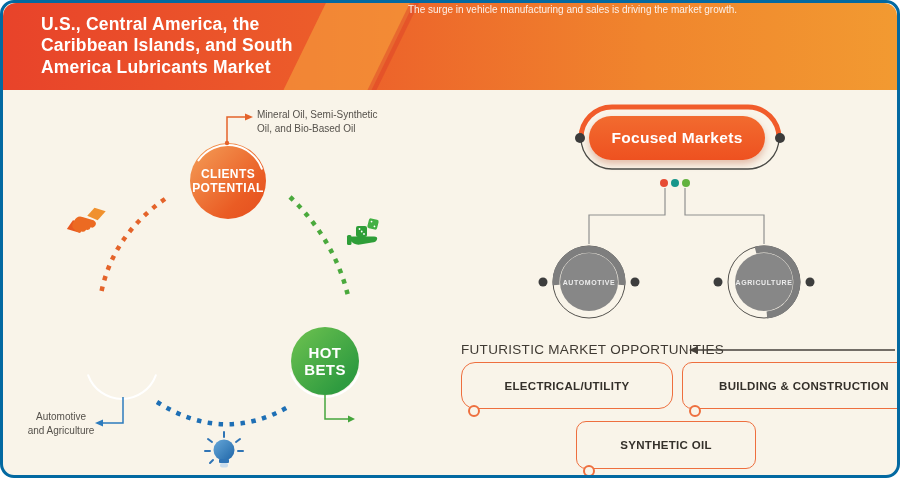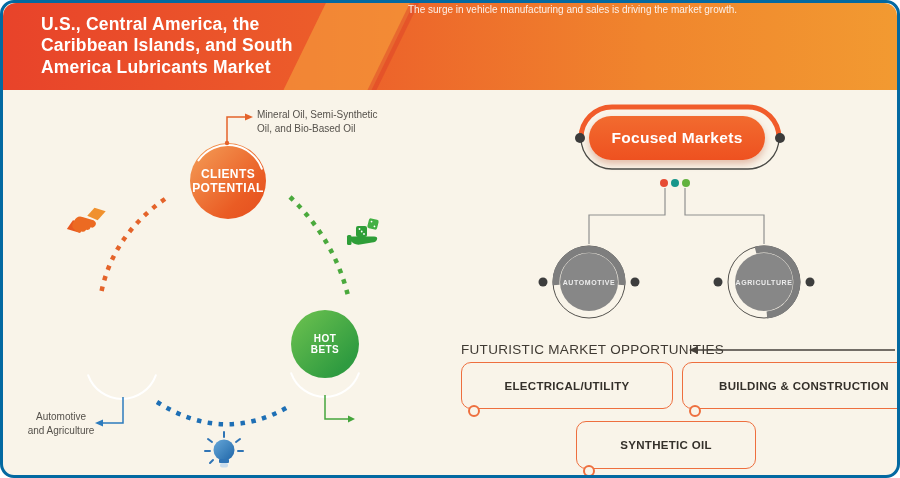--- a/index.html
+++ b/index.html
@@ -39,21 +39,21 @@
   
   .node {
     position:absolute; border-radius:50%;
     display:flex; align-items:center; justify-content:center; text-align:center;
     color:#ffffff; font-weight:600; letter-spacing:0.4px; z-index:3;
   }
   .node-cp { left:187px; top:140px; width:76px; height:76px; font-size:12px;
     background:linear-gradient(135deg,#f4a059 0%, #ea5c24 70%, #e54e1e 100%); }
   .node-cf { left:85px; top:326px; width:68px; height:68px; font-size:11.5px;
     background:linear-gradient(135deg,#5aa8d9 0%, #2470b4 80%); }
-  .node-hb { left:288px; top:307px; width:68px; height:68px; font-size:10px;
+  .node-hb { left:288px; top:324px; width:68px; height:68px; font-size:15px;
     background:linear-gradient(135deg,#6fc350 0%, #2f9b40 80%); }
   .annotation { position:absolute; font-size:10px; color:#55514b; line-height:1.38; z-index:4; }
   .ann-cp { left:254px; top:105px; }
   .ann-cf { left:20px; top:407px; width:76px; text-align:center; }
   .ann-hb { left:356px; top:405px; }
   
   .pill {
     position:absolute; left:586px; top:113px; width:176px; height:44px;
     border-radius:22px; background:linear-gradient(180deg,#f26b2f,#ee5120);
     color:#fff; font-weight:bold; font-size:15.5px; letter-spacing:0.3px;
@@ -70,21 +70,21 @@
   
   .opp-heading {
     position:absolute; left:458px; top:339px;
     font-size:13.5px; color:#3f3a33; font-weight:500; letter-spacing:0.3px; z-index:3;
   }
   .opp-box {
     position:absolute; border:1.5px solid #ee6f3e; border-radius:10px;
     display:flex; align-items:center; justify-content:center;
     font-size:11.5px; font-weight:bold; color:#34302a; letter-spacing:0.3px; z-index:3;
   }
-  .opp-1 { left:458px; top:359px; width:212px; height:47px; }
+  .opp-1 { left:458px; top:359px; width:212px; height:47px;border-radius:14px; }
   .opp-2 { left:679px; top:359px; width:244px; height:47px; }
   .opp-3 { left:573px; top:418px; width:180px; height:48px; }
   .corner-ring {
     position:absolute; left:6px; bottom:-9px; width:12px; height:12px;
     border:2.5px solid #ee6f3e; border-radius:50%; background:#f9f4e9;
   }
 </style>
 </head>
 <body>
 

